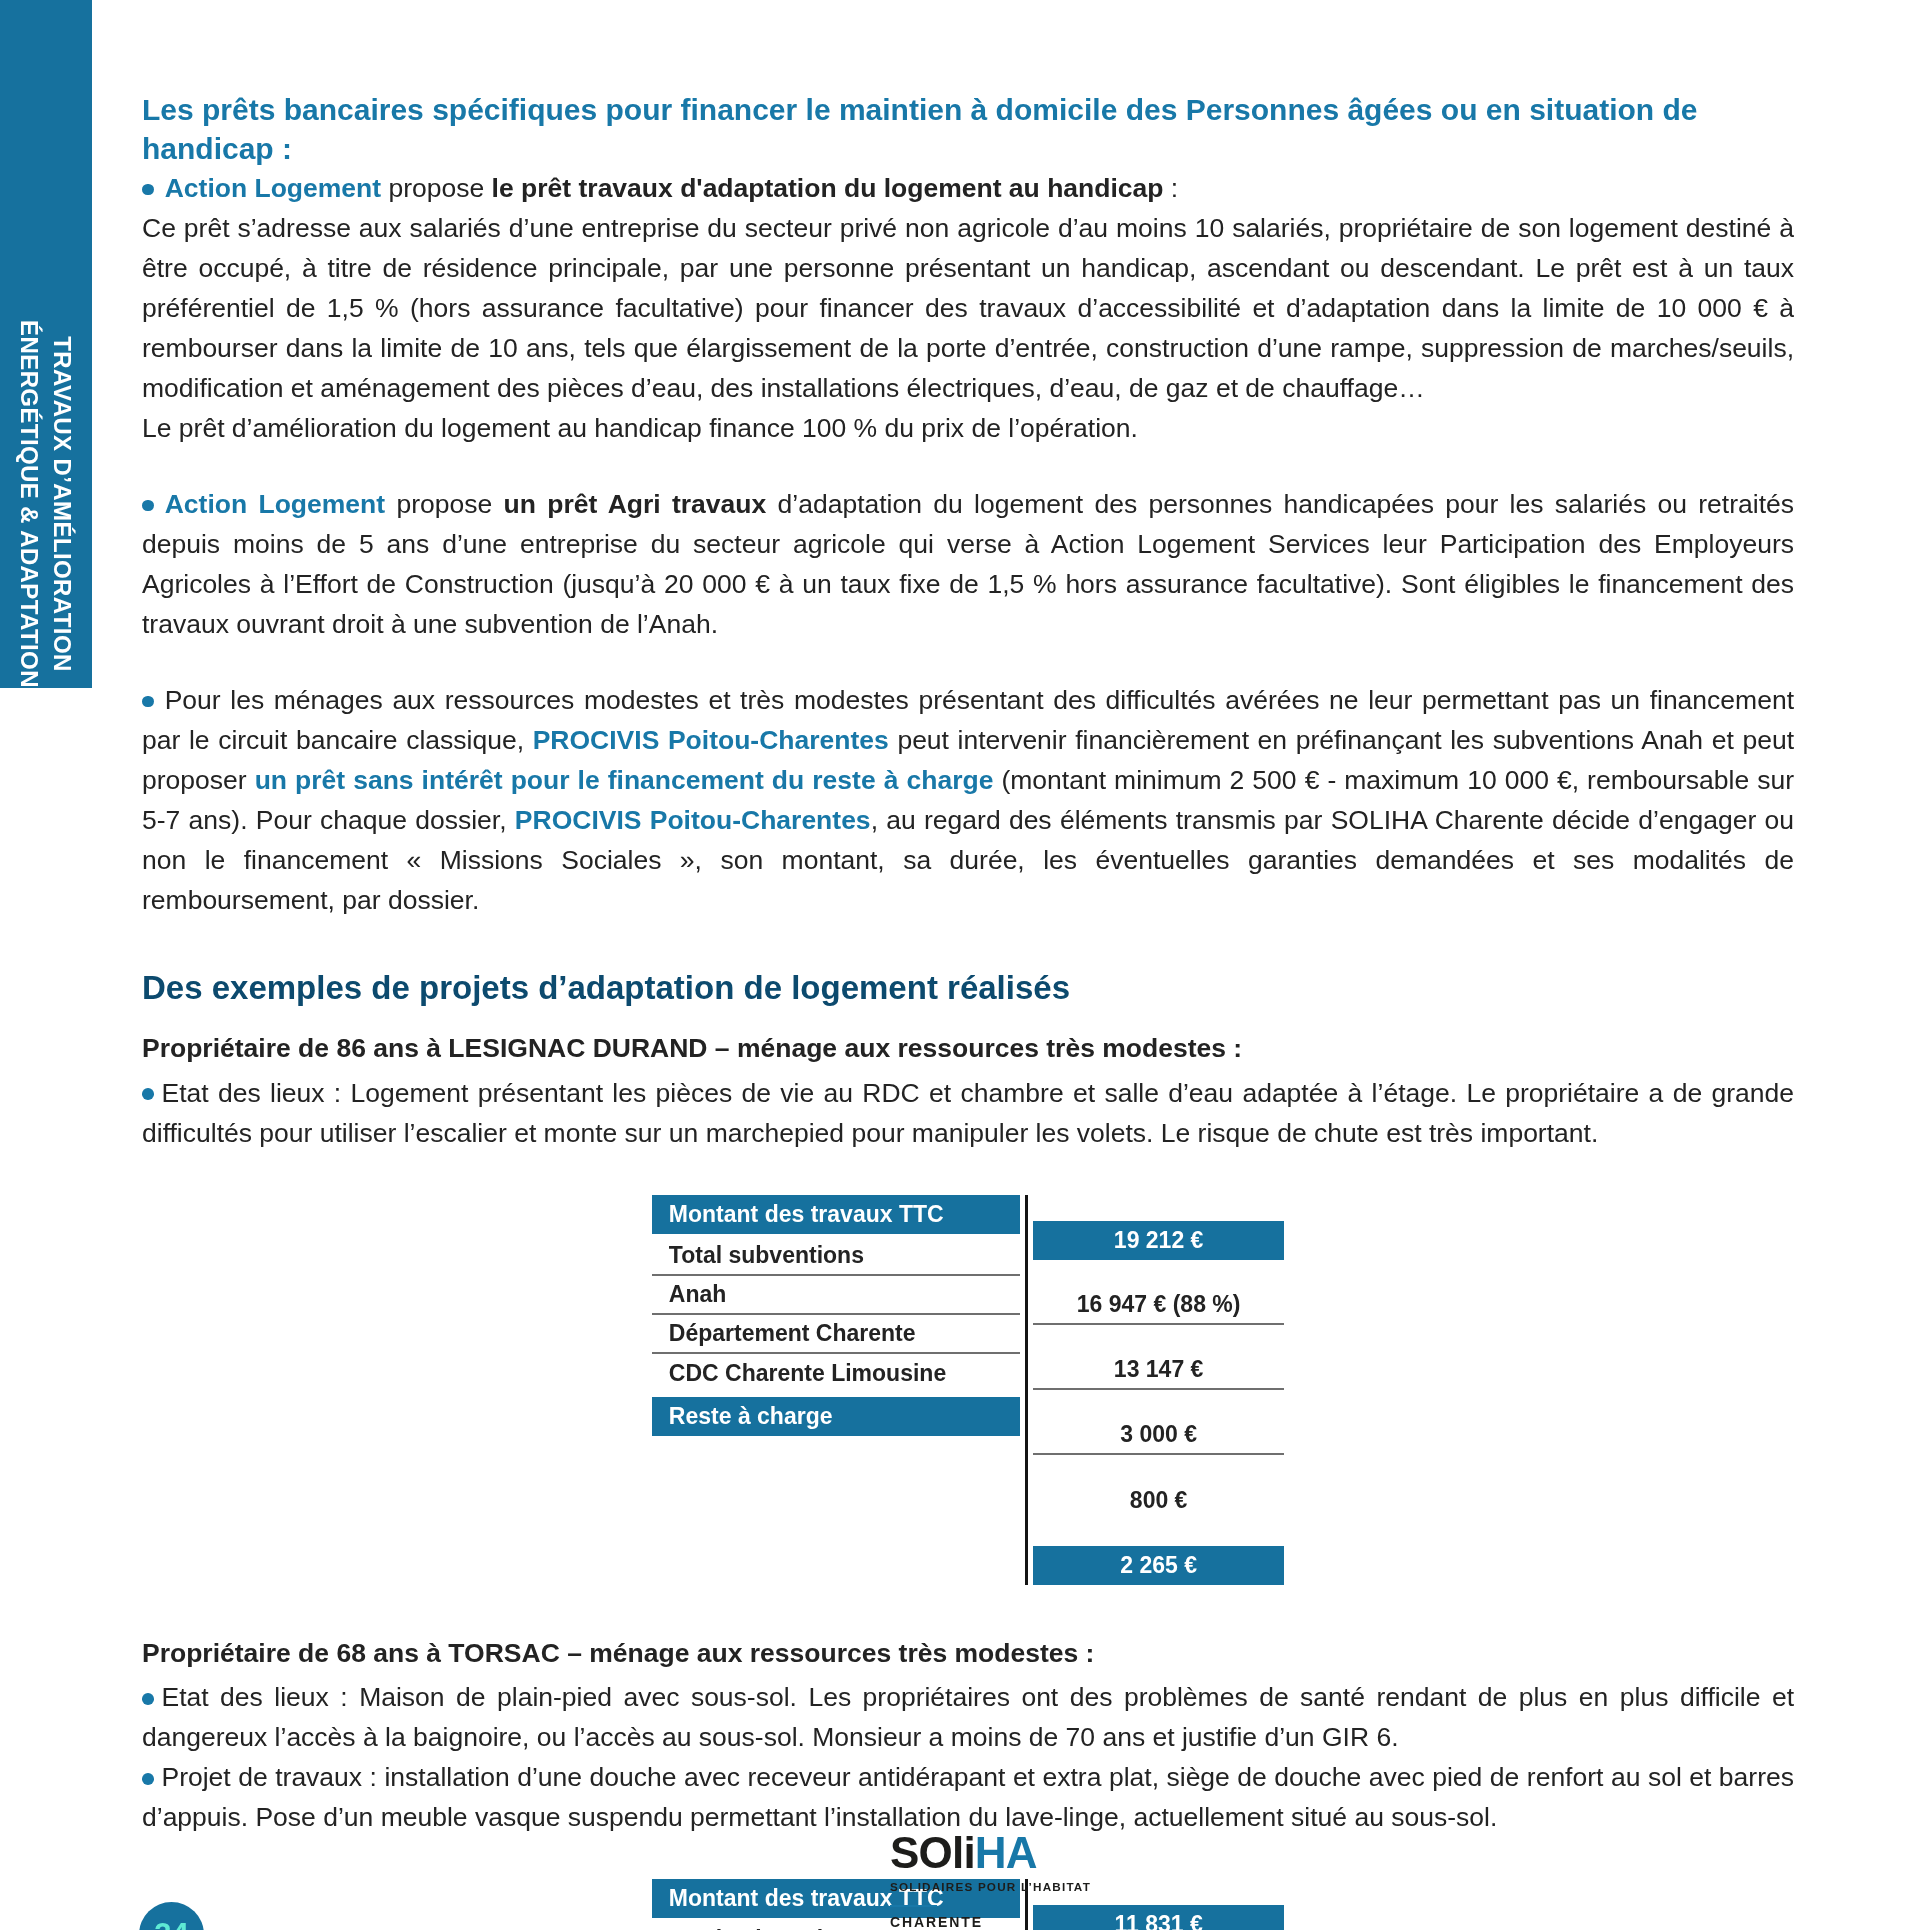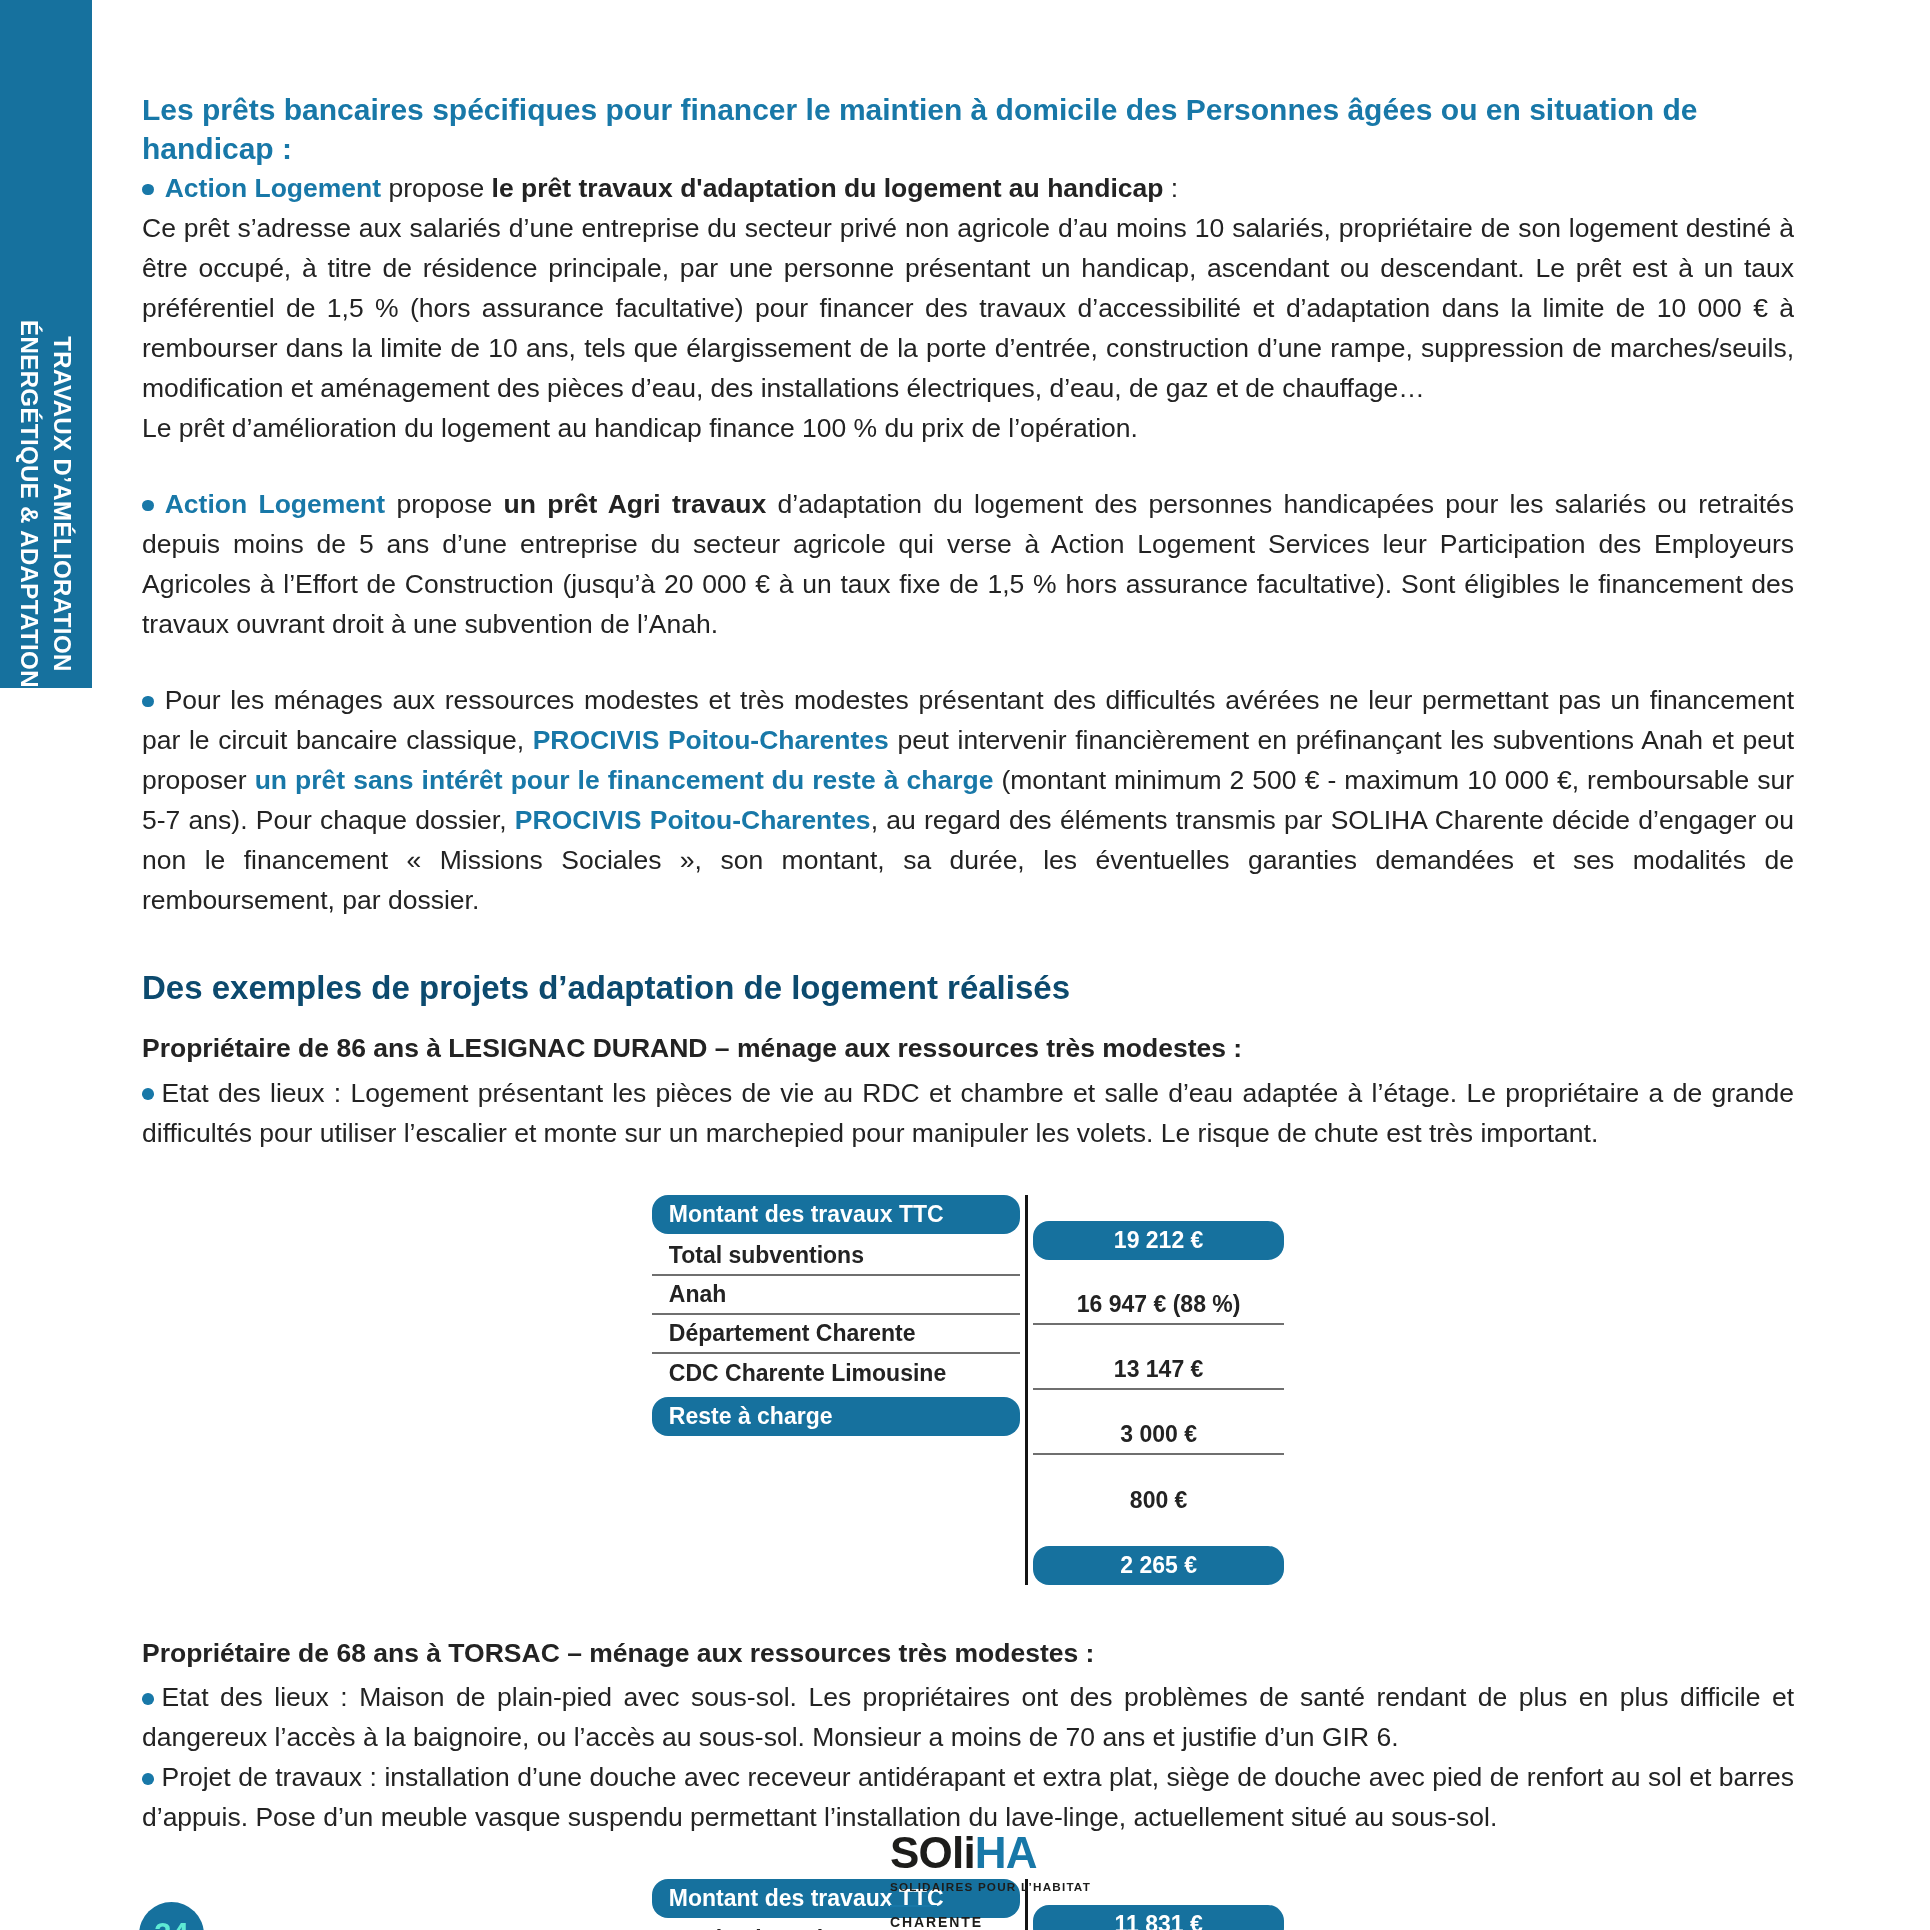--- a/index.html
+++ b/index.html
@@ -67,21 +67,21 @@
   .col-labels { width: 368px; }
   .col-values { width: 251px; }
   .vline { width: 3.9px; background: #141414; margin: 0 4.7px; }
   .frow {
     height: 39px; display: flex; align-items: center;
     font-weight: bold; font-size: 23px; color: #232323;
     box-sizing: border-box;
   }
   .col-labels .frow { padding-left: 17px; }
   .col-values .frow { justify-content: center; padding-left: 0; margin-top: 26px; }
-  .frow.hl { background: #16719e; color: #ffffff; border-radius: 16px; }
+  .frow.hl { background: #16719e; color: #ffffff; }
   .frow.head { margin-bottom: 3.1px; }
   .frow.sep { border-bottom: 2.3px solid #6f6f6f; }
   .frow.pregap { margin-bottom: 3.9px; }
 
   
   .pagenum {
     position: absolute; left: 139px; top: 1902px;
     width: 65px; height: 65px; border-radius: 50%;
     background: #16719e; color: #5eead4;
     font-size: 31px; font-weight: bold;

